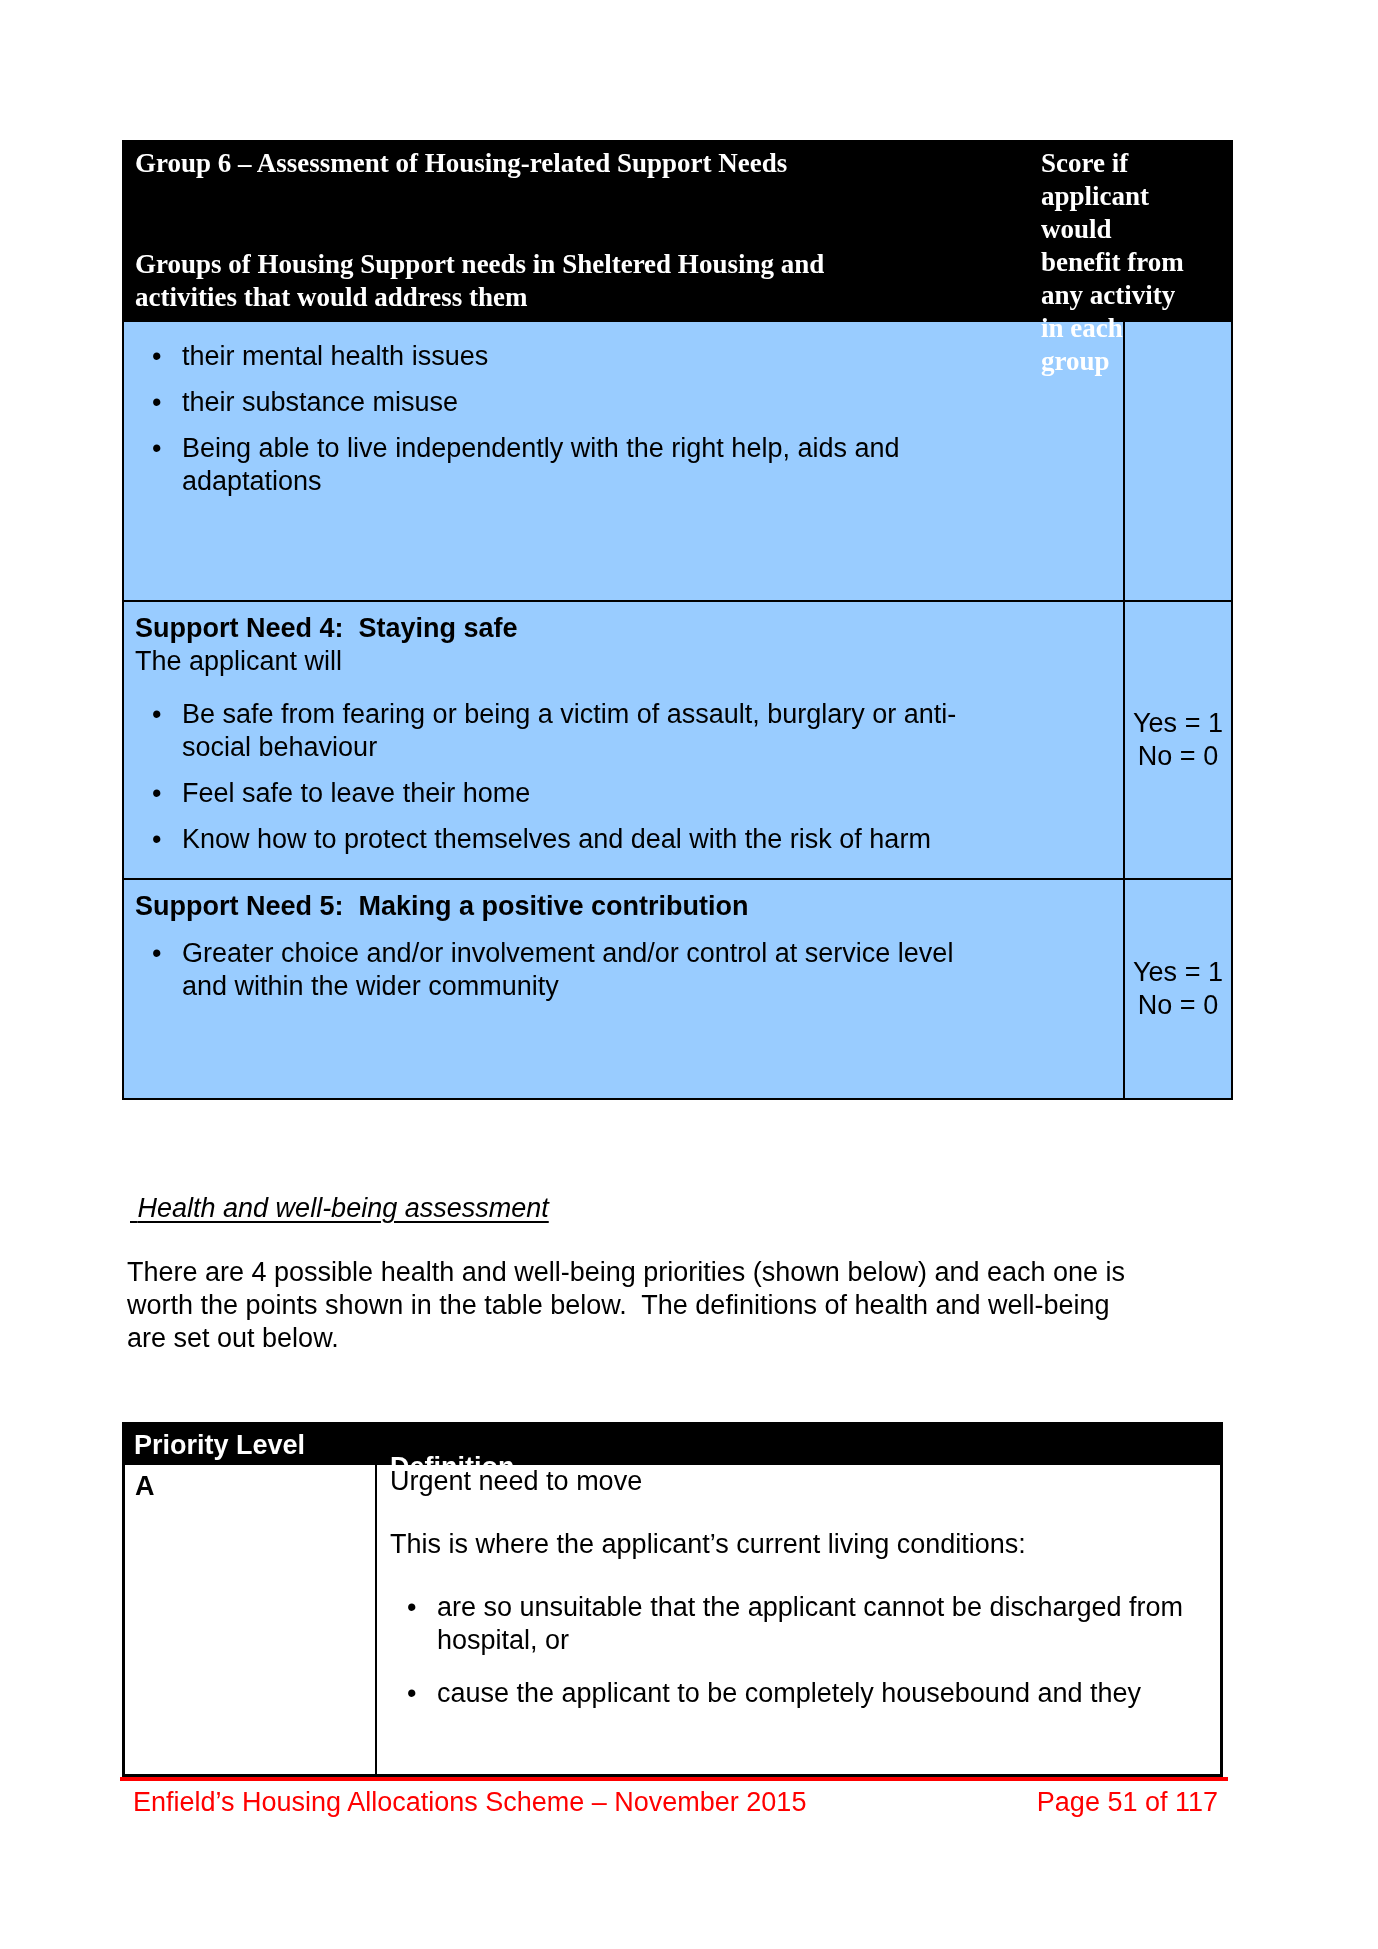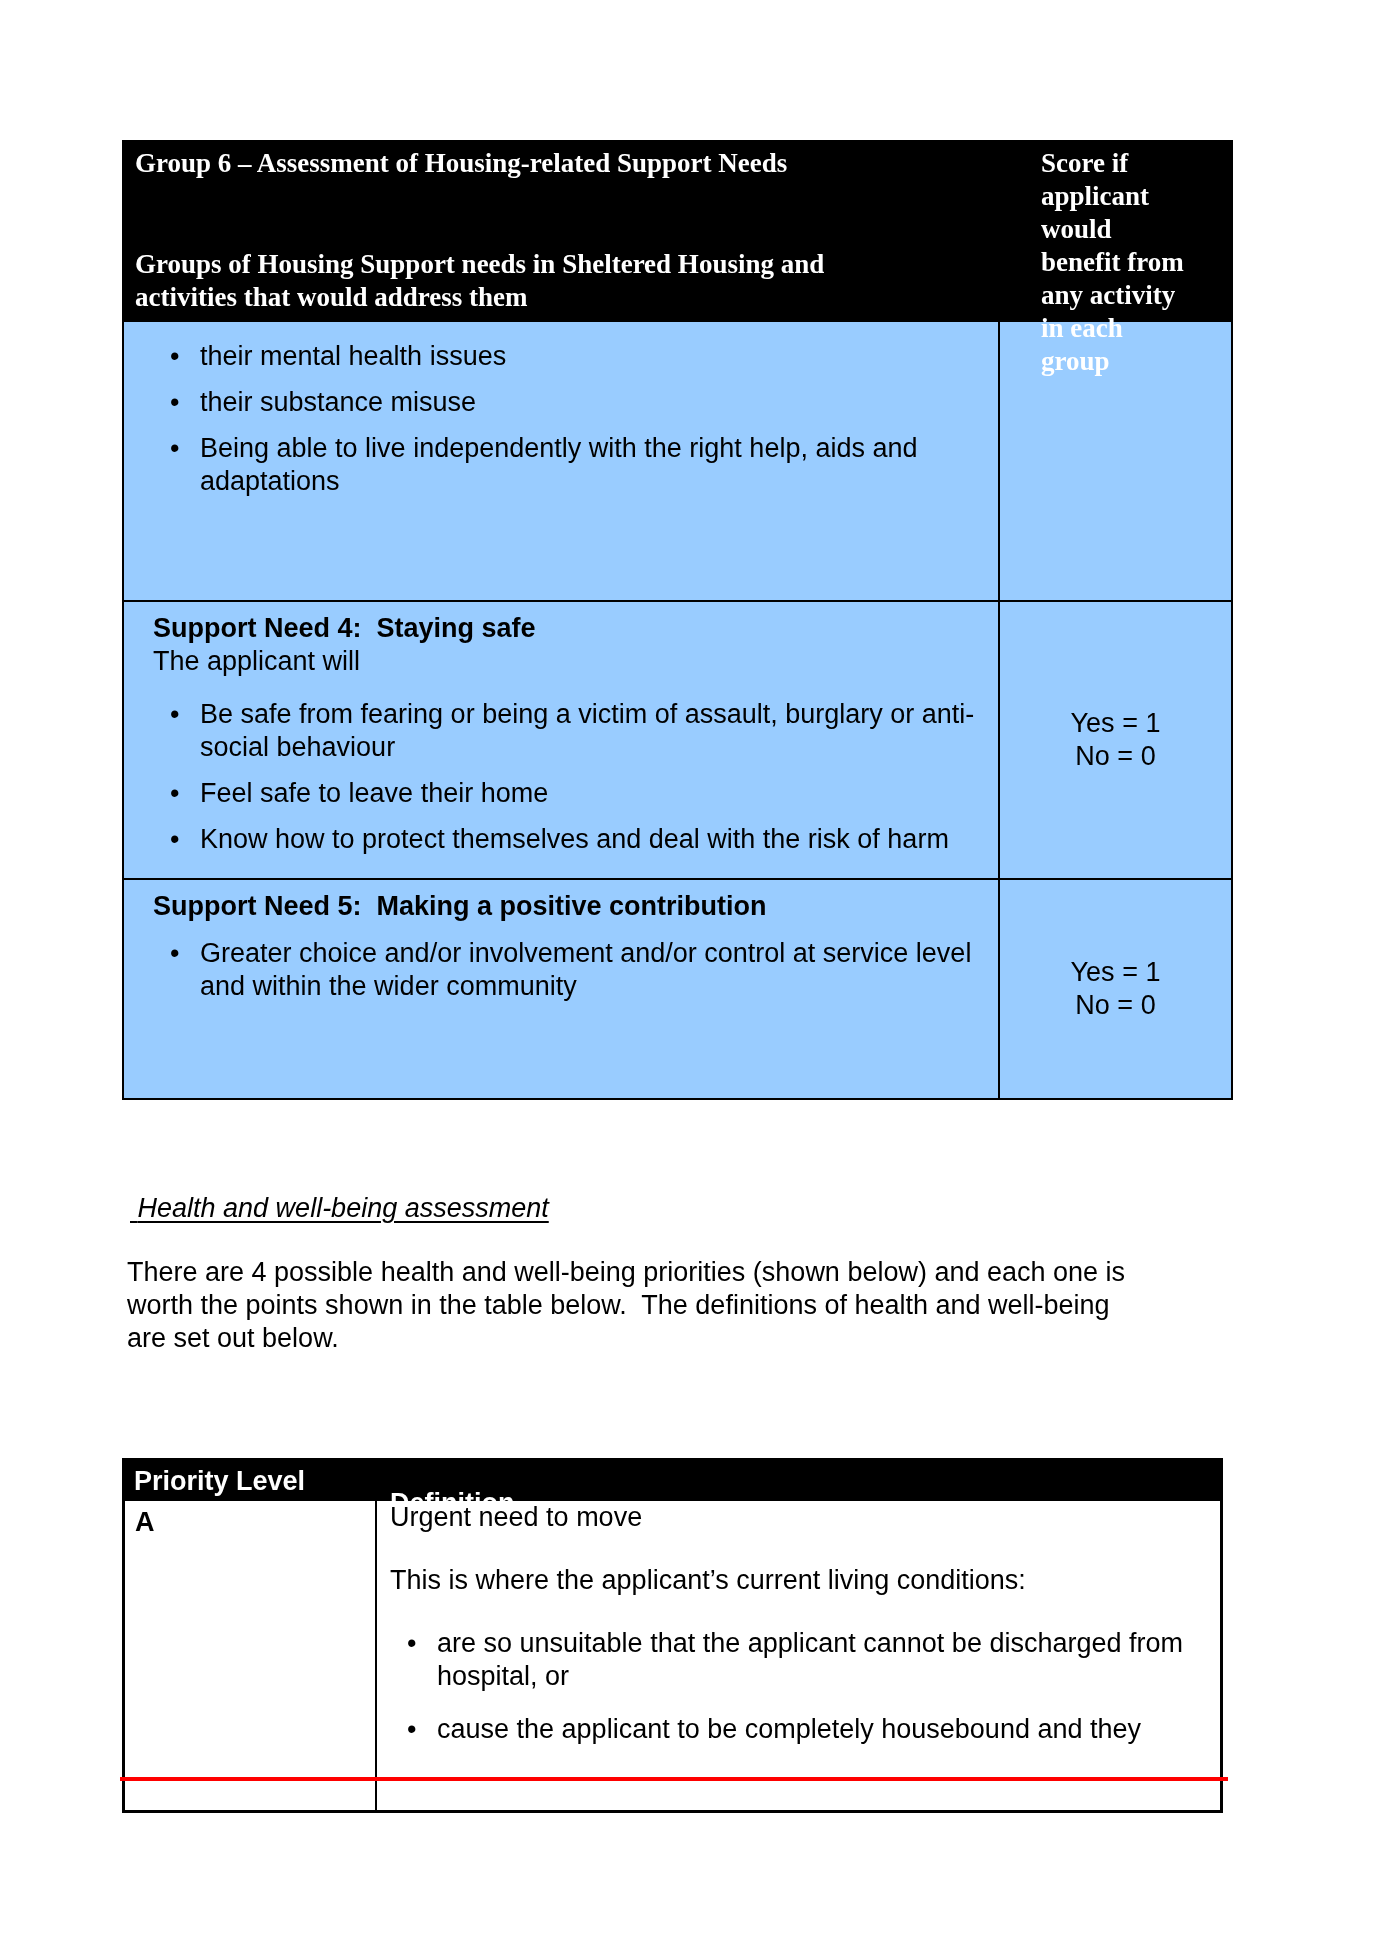--- a/index.html
+++ b/index.html
@@ -46,24 +46,23 @@
   }
   .t1-row {
     display: flex;
     background: #99CCFF;
     border-top: 2px solid #000;
   }
   .t1-row.r1 { height: 280px; }
   .t1-row.r2 { height: 278px; }
   .t1-row.r3 { height: 220px; }
   .t1-main {
-    width: 858px;
+    width: 1001px;
     padding: 10px 18px 8px 11px;
     border-right: 2px solid #000;
-    margin-left: 18px;
   }
   .t1-score {
     flex: 1;
     display: flex;
     align-items: center;
     justify-content: center;
     text-align: center;
   }
   .row-heading { font-weight: bold; }
 
@@ -94,21 +93,21 @@
     position: absolute;
     left: 127px;
     top: 1256px;
     width: 1135px;
   }
 
   
   .tbl2 {
     position: absolute;
     left: 122px;
-    top: 1458px;
+    top: 1422px;
     width: 1101px;
     height: 355px;
     border: 3px solid #000;
     overflow: hidden;
     background: #ffffff;
   }
   .t2-header {
     display: flex;
     background: #000000;
     color: #ffffff;
@@ -228,14 +227,18 @@
         <ul class="bullets">
           <li data-bind="table2.row.bullets.1">are so unsuitable that the applicant cannot be discharged from
 hospital, or</li>
           <li data-bind="table2.row.bullets.2">cause the applicant to be completely housebound and they</li>
         </ul>
       </div>
     </div>
   </div>
 
   <div class="red-rule"></div>
+  <div class="footer">
+    <span data-bind="footer.left">Enfield’s Housing Allocations Scheme – November 2015</span>
+    <span data-bind="footer.right">Page 51 of 117</span>
+  </div>
 
 </div>
 
 </body></html>

